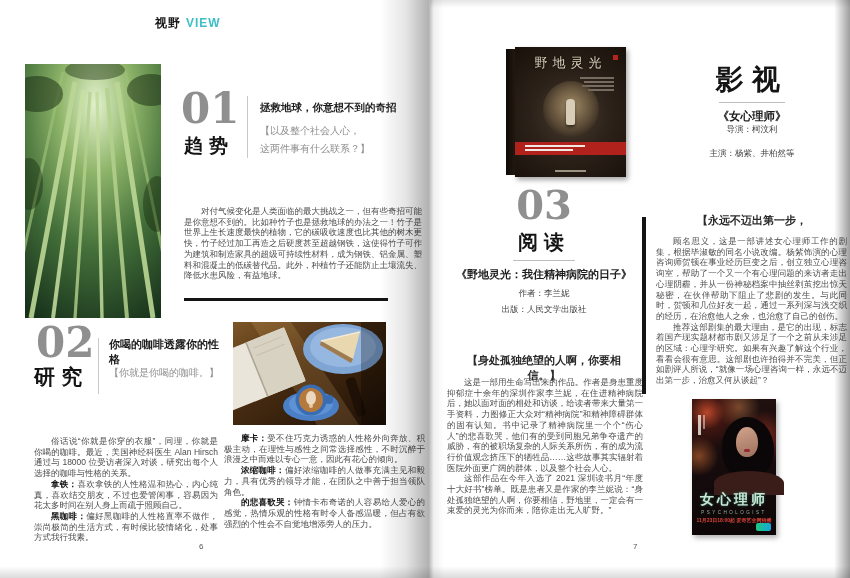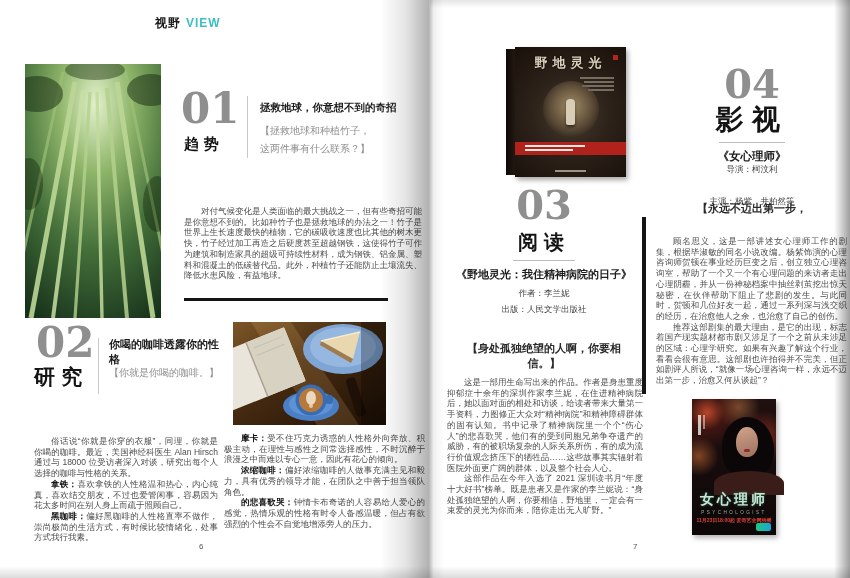--- a/index.html
+++ b/index.html
@@ -21,33 +21,33 @@
   
   .num{font-family:"DejaVu Serif","Liberation Serif",serif;font-weight:700;color:#8f8f8f;line-height:1;}
   .sec-name{font-weight:700;color:#141414;line-height:1;}
   .sec-title{font-weight:700;color:#1c1c1c;}
   .sec-sub{color:#8f8f8f;}
   .bodytxt{font-size:8.5px;line-height:10.7px;color:#4d4d4d;text-align:justify;}
   .bodytxt p{margin:0;text-indent:2em;}
   .bodytxt b{color:#111;}
   .vline{width:1px;background:#c9c9c9;}
   .hline{height:1px;background:#bdbdbd;}
-  .quote{font-weight:600;color:#2a2a2a;}
+  .quote{font-weight:600;color:#2a2a2a;margin-top:12px;}
   .pagenum{font-size:8px;color:#555;}
   
   .blackline{left:184px;top:298px;width:204px;height:3px;background:#141414;}
   .photo{overflow:hidden;}
   
   .book3d{left:506px;top:47px;width:120px;height:130px;}
   .book-spine{position:absolute;left:0;top:2px;width:9px;height:126px;background:linear-gradient(to right,#0c0907,#241a12);}
   .book-front{position:absolute;left:9px;top:0;width:111px;height:130px;
     background:radial-gradient(circle at 50% 52%,#4a3c2c 0%,#2c221a 45%,#191009 100%);
     box-shadow:2px 3px 5px rgba(0,0,0,.35);}
   .cover-title{position:absolute;left:0;top:7px;width:100%;text-align:center;
-    font-weight:700;font-size:13px;letter-spacing:5px;color:#ddd3bd;text-shadow:0 0 2px rgba(0,0,0,.8);}
+    font-weight:400;font-size:13px;letter-spacing:5px;color:#ddd3bd;text-shadow:0 0 2px rgba(0,0,0,.8);}
   .cover-seal{position:absolute;right:8px;top:8px;width:5px;height:5px;background:#b5251f;}
   .cover-lines span{position:absolute;right:12px;height:1.5px;background:#8a8072;opacity:.8;}
   .cover-figure{position:absolute;left:28px;top:34px;width:56px;height:56px;border-radius:50%;
     background:radial-gradient(circle at 50% 45%,#a28c67 0%,#6d5b42 40%,rgba(60,48,34,0) 75%);}
   .cover-person{position:absolute;left:51px;top:52px;width:9px;height:26px;border-radius:4px 4px 2px 2px;
     background:#d8cdb6;box-shadow:0 2px 3px rgba(0,0,0,.5);}
   .cover-band{position:absolute;left:0;top:95px;width:111px;height:13px;background:#b2221d;}
   .cover-band span{position:absolute;height:1.5px;background:#f2e8e2;}
   .cover-foot{position:absolute;left:40px;bottom:5px;width:31px;height:2px;background:#cfc6b2;opacity:.7;}
   
@@ -106,25 +106,25 @@
     <path d="M140,200 L100,6" stroke="#9cc077" stroke-width="3" opacity="0.7"></path>
     <ellipse cx="12" cy="30" rx="26" ry="18" fill="#14280f" opacity="0.5"></ellipse>
     <ellipse cx="126" cy="26" rx="24" ry="16" fill="#14280f" opacity="0.5"></ellipse>
     <ellipse cx="70" cy="6" rx="30" ry="10" fill="#1d3414" opacity="0.45"></ellipse>
     <ellipse cx="4" cy="120" rx="14" ry="26" fill="#122409" opacity="0.4"></ellipse>
     <ellipse cx="132" cy="140" rx="14" ry="28" fill="#122409" opacity="0.4"></ellipse>
   </svg>
 </div>
 
 <div class="abs num" style="left:181px;top:88px;font-size:42px;">01</div>
-<div class="abs sec-name" style="left:184px;top:136px;font-size:15px;letter-spacing:0.32em;text-align:center;">趋势</div>
+<div class="abs sec-name" style="left:184px;top:136px;font-size:19px;letter-spacing:0.32em;text-align:center;">趋势</div>
 <div class="abs vline" style="left:247px;top:96px;height:62px;"></div>
 <div class="abs sec-title" style="left:260px;top:101px;width:150px;font-size:10.5px;">拯救地球，你意想不到的奇招</div>
 <div class="abs sec-sub" style="left:260px;top:122px;font-size:10px;line-height:1.8;">
-  <div>【拯救地球和种植竹子，</div>
+  <div>【以及整个社会人心，</div>
   <div>这两件事有什么联系？】</div>
 </div>
 <div class="abs bodytxt" style="left:184px;top:206px;width:238px;">
   <p>对付气候变化是人类面临的最大挑战之一，但有些奇招可能是你意想不到的。比如种竹子也是拯救地球的办法之一！竹子是世界上生长速度最快的植物，它的碳吸收速度也比其他的树木更快，竹子经过加工再造之后硬度甚至超越钢铁，这使得竹子可作为建筑和制造家具的超级可持续性材料，成为钢铁、铝金属、塑料和混凝土的低碳替代品。此外，种植竹子还能防止土壤流失、降低水患风险，有益地球。</p>
 </div>
 <div class="abs blackline"></div>
 
 <div class="abs num" style="left:36px;top:322px;font-size:42px;">02</div>
 <div class="abs sec-name" style="left:34px;top:366px;font-size:21px;letter-spacing:0.3em;">研究</div>
 <div class="abs vline" style="left:98px;top:338px;height:56px;"></div>
@@ -209,26 +209,25 @@
 </div>
 <div class="abs quote center-col" style="left:452px;top:341px;width:184px;font-size:11px;">【身处孤独绝望的人啊，你要相信。】</div>
 <div class="abs bodytxt" style="left:447px;top:377px;width:196px;">
   <p>这是一部用生命写出来的作品。作者是身患重度抑郁症十余年的深圳作家李兰妮，在住进精神病院后，她以面对面的相处和访谈，给读者带来大量第一手资料，力图修正大众对“精神病院”和精神障碍群体的固有认知。书中记录了精神病院里一个个“伤心人”的悲喜歌哭，他们有的受到同胞兄弟争夺遗产的威胁，有的被职场复杂的人际关系所伤，有的成为流行价值观念挤压下的牺牲品……这些故事其实辐射着医院外面更广阔的群体，以及整个社会人心。</p>
   <p>这部作品在今年入选了 2021 深圳读书月“年度十大好书”榜单。既是患者又是作家的李兰妮说：“身处孤独绝望的人啊，你要相信，野地里，一定会有一束爱的灵光为你而来，陪你走出无人旷野。”</p>
 </div>
 
 <div class="abs vbar"></div>
 
 <div class="abs center-col" style="left:658px;top:64px;width:188px;">
-  <div class="num" style="font-size:40px;">04</div>
   <div class="sec-name" style="font-size:28px;letter-spacing:0.3em;margin-top:2px;">影视</div>
   <div class="hline" style="width:66px;margin:8px auto 6px;"></div>
   <div class="sec-title" style="font-size:11.5px;">《女心理师》</div>
   <div class="meta" style="font-size:8.5px;color:#3f3f3f;margin-top:0;">导演：柯汶利</div>
-  <div class="meta" style="font-size:8.5px;color:#3f3f3f;margin-top:20px;">主演：杨紫、井柏然等</div>
+  <div class="meta" style="font-size:8.5px;color:#3f3f3f;margin-top:12px;">主演：杨紫、井柏然等</div>
 </div>
 <div class="abs quote center-col" style="left:658px;top:198px;width:188px;font-size:11px;line-height:1.85;">
   <div>【永远不迈出第一步，</div>
 </div>
 <div class="abs bodytxt" style="left:656px;top:236px;width:191px;">
   <p>顾名思义，这是一部讲述女心理师工作的剧集，根据毕淑敏的同名小说改编。杨紫饰演的心理咨询师贺顿在事业经历巨变之后，创立独立心理咨询室，帮助了一个又一个有心理问题的来访者走出心理阴霾，并从一份神秘档案中抽丝剥茧挖出惊天秘密，在伙伴帮助下阻止了悲剧的发生。与此同时，贺顿和几位好友一起，通过一系列深与浅交织的经历，在治愈他人之余，也治愈了自己的创伤。</p>
   <p>推荐这部剧集的最大理由，是它的出现，标志着国产现实题材都市剧又涉足了一个之前从未涉足的区域：心理学研究。如果有兴趣了解这个行业，看看会很有意思。这部剧也许拍得并不完美，但正如剧评人所说，“就像一场心理咨询一样，永远不迈出第一步，治愈又何从谈起”？</p>
 </div>
 
 <div class="abs poster">

